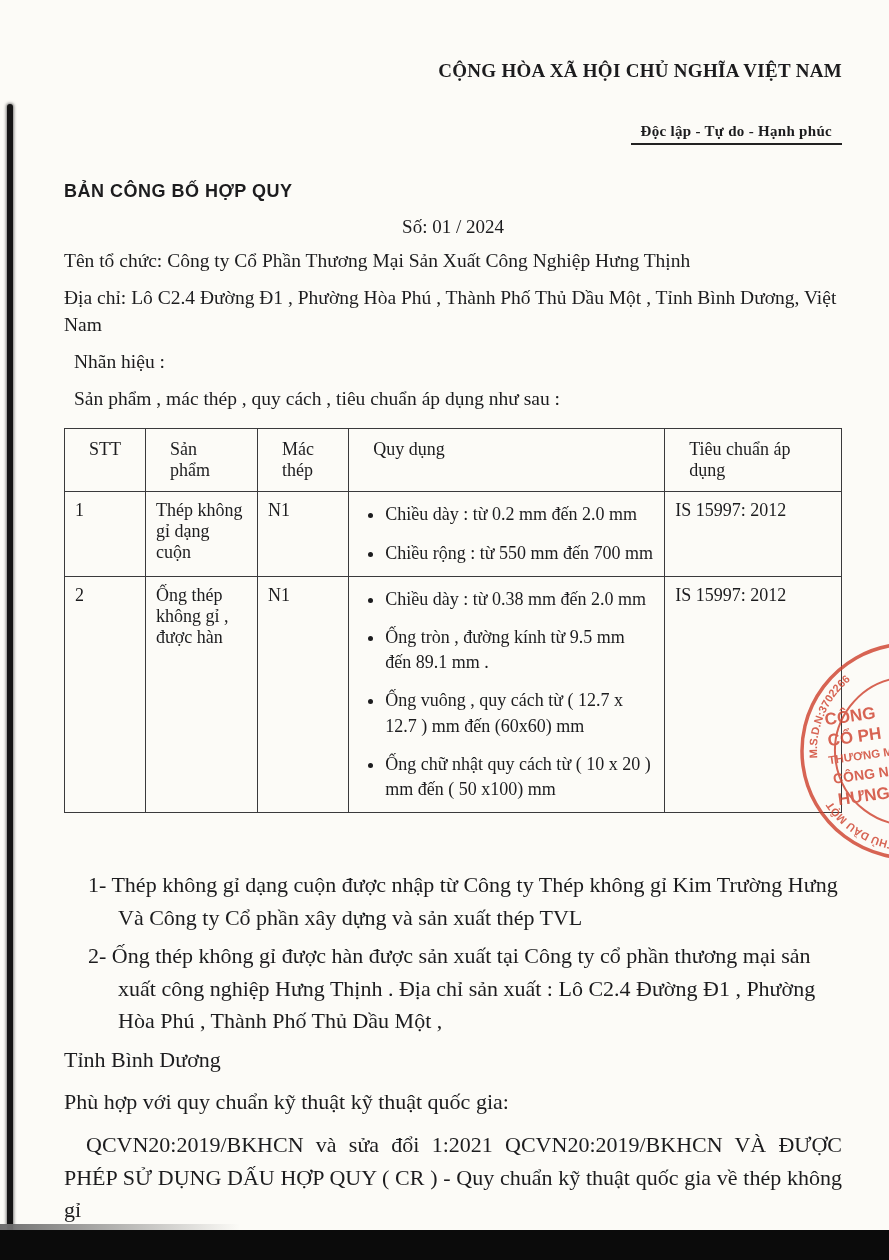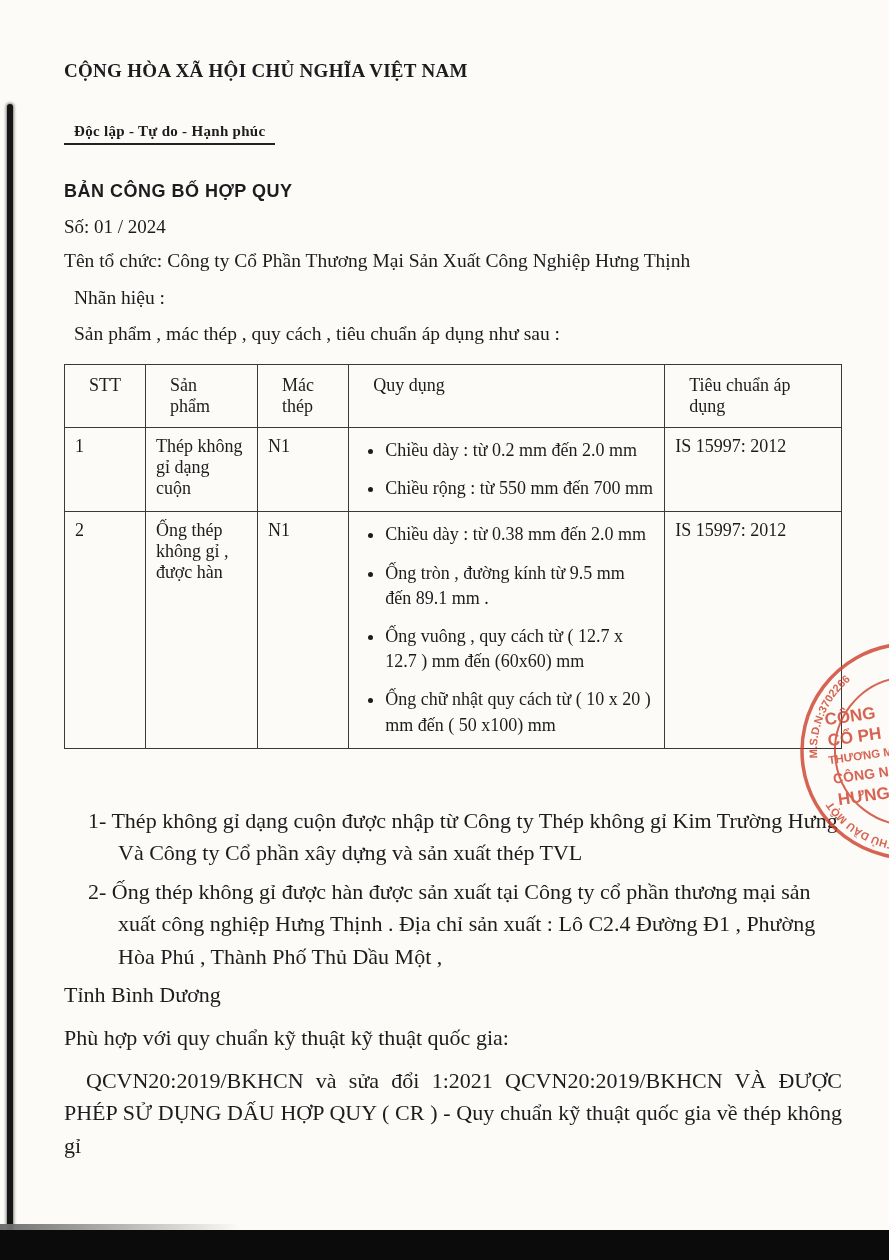--- a/index.html
+++ b/index.html
@@ -6,31 +6,31 @@
   body{
     width:889px;height:1260px;position:relative;overflow:hidden;
     background:#fcfbf7;
     font-family:"Liberation Serif","DejaVu Serif",serif;
     color:#1c1c1e;
   }
   .content{
     position:absolute;left:64px;top:60px;width:778px;
   }
   
-  .nat-header{text-align:left;}
+  .nat-header{text-align:right;}
   .nh1{font-size:19px;font-weight:bold;letter-spacing:.3px;}
   .nh2{
     display:inline-block;margin-top:23px;font-size:15px;font-weight:bold;
     border-bottom:2px solid #222;padding:0 10px 3px 10px;letter-spacing:.3px;
   }
   .title{
     text-align:left;margin:36px 0 0 0;font-size:18px;font-weight:bold;
     font-family:"Liberation Sans","DejaVu Sans",sans-serif;letter-spacing:.5px;
   }
-  .doc-number{margin-top:14px;font-size:19px;}
+  .doc-number{text-align:center;margin-top:14px;font-size:19px;}
   
   .info{font-size:19.5px;line-height:1.42;margin:9px 0 0 0;}
   .info.indent{margin-left:10px;}
   .bold{font-weight:bold;}
   
   table.spec{
     border-collapse:collapse;width:100%;margin-top:16px;
     font-size:18px;
   }
   table.spec th,table.spec td{
@@ -84,20 +84,21 @@
 
   <div class="nat-header">
     <div class="nh1">CỘNG HÒA XÃ HỘI CHỦ NGHĨA VIỆT NAM</div><br>
     <div class="nh2">Độc lập - Tự do - Hạnh phúc</div>
   </div>
 
   <h1 class="title">BẢN CÔNG BỐ HỢP QUY</h1>
   <div class="doc-number">Số: 01 / 2024</div>
 
   <p class="info">Tên tổ chức: Công ty Cổ Phần Thương Mại Sản Xuất Công Nghiệp Hưng Thịnh</p>
+  <p class="info">Địa chỉ: Lô C2.4 Đường Đ1 , Phường Hòa Phú , Thành Phố Thủ Dầu Một , Tỉnh Bình Dương, Việt Nam</p>
   <p class="info indent">Nhãn hiệu :</p>
   <p class="info indent">Sản phẩm , mác thép , quy cách , tiêu chuẩn áp dụng như sau :</p>
 
   <table class="spec">
     <colgroup>
       <col class="c-stt">
         <col class="c-sp">
         <col class="c-mt">
         <col class="c-qc">
         <col class="c-tc">

